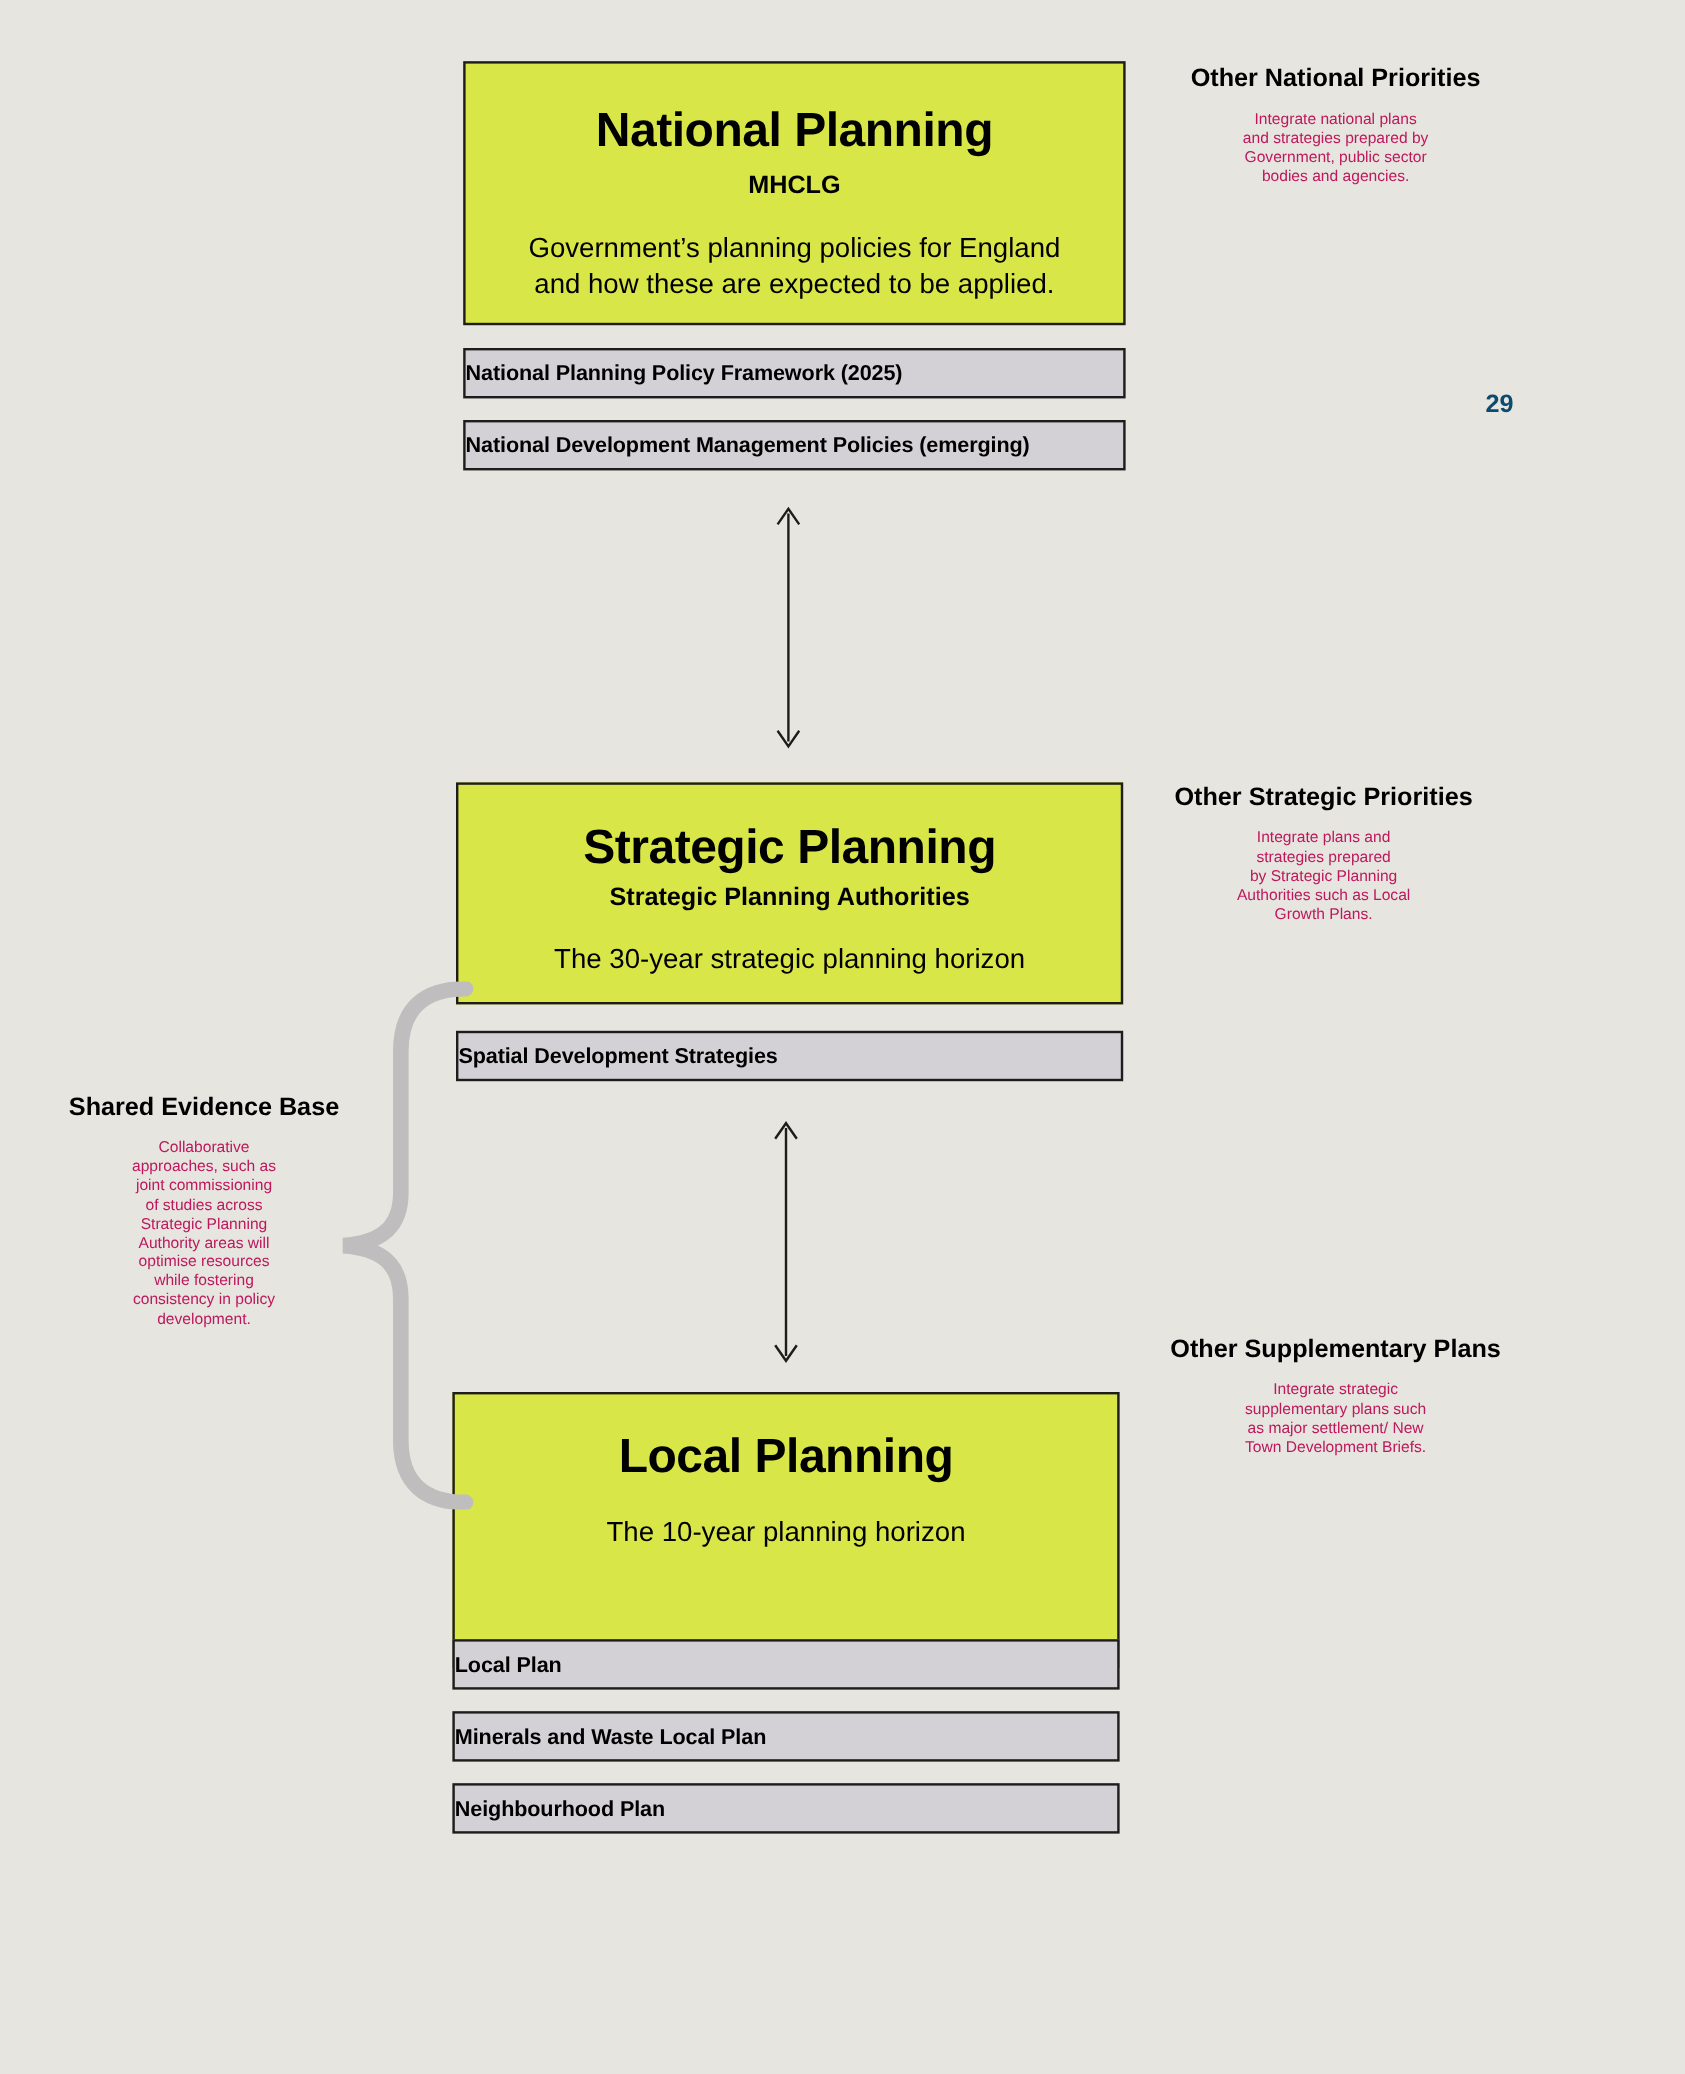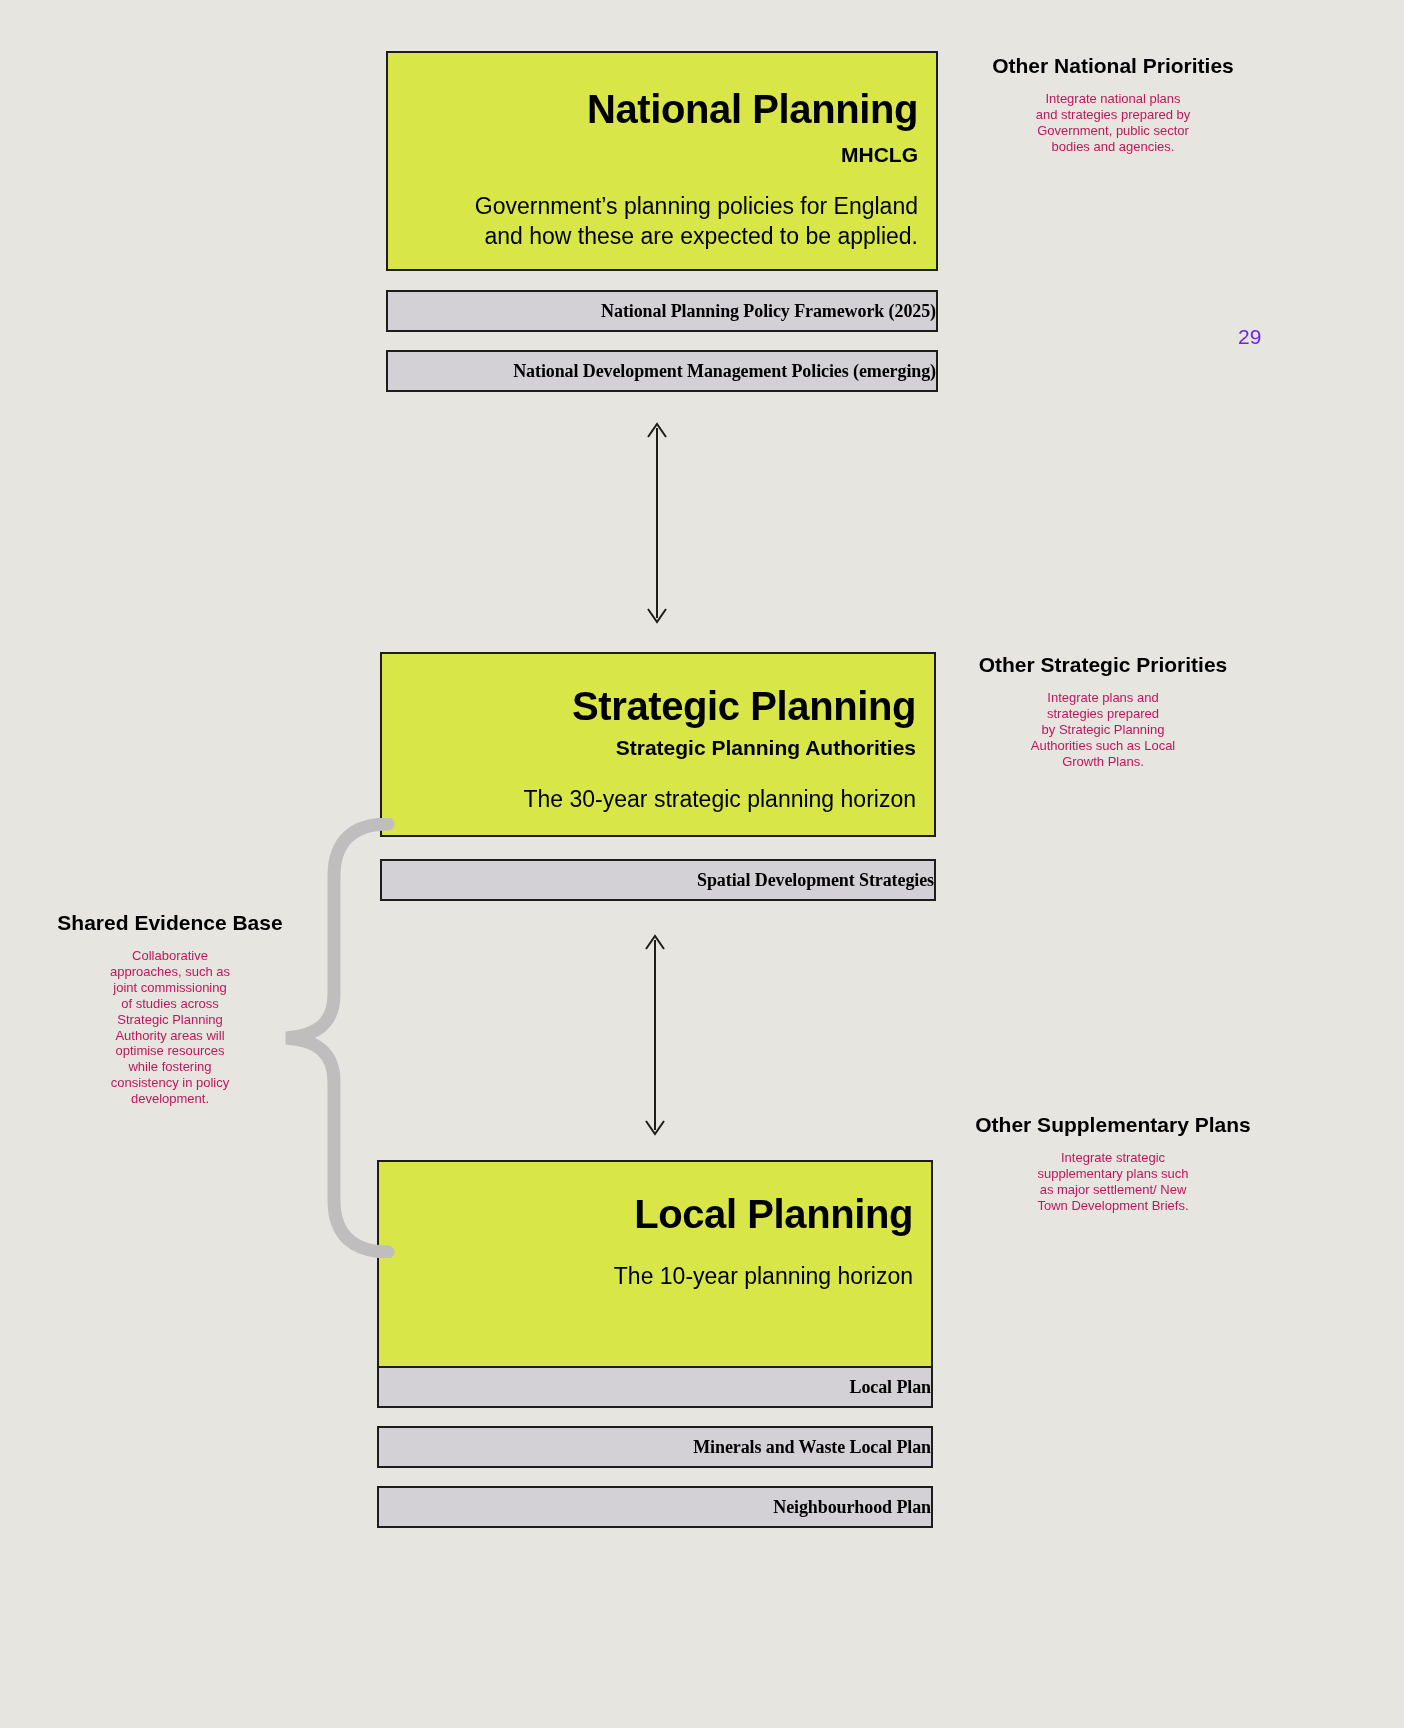--- a/index.html
+++ b/index.html
@@ -16,21 +16,21 @@
     width: 1404px;
     height: 1728px;
     background: #e6e5df;
   }
 
   
   .stage-box {
     position: absolute;
     background: #d9e648;
     border: 2px solid #1d1d1b;
-    text-align: right;
+    text-align: center;
     padding: 0 18px;
   }
   .stage-title {
     font-size: 40px;
     font-weight: bold;
     letter-spacing: -0.4px;
     line-height: 1.12;
     color: #000;
   }
   .stage-sub {
@@ -46,26 +46,25 @@
     color: #000;
   }
 
   
   .policy-bar {
     position: absolute;
     background: #d3d1d6;
     border: 2px solid #1d1d1b;
     display: flex;
     align-items: center;
-    justify-content: flex-end;
+    justify-content: flex-start;
     font-size: 18px;
     font-weight: bold;
     color: #000;
     letter-spacing: -0.1px;
-    font-family: Liberation Serif, serif;
   }
 
   
   .note { position: absolute; text-align: center; }
   .note-title {
     font-size: 21px;
     font-weight: bold;
     color: #000;
     line-height: 1.25;
     margin-bottom: 12px;
@@ -79,21 +78,22 @@
     white-space: pre-line;
   }
 
   
   .connector-svg { position: absolute; pointer-events: none; }
 
   
   .page-number {
     position: absolute;
     font-size: 21px;
-    color: #6d28d9;
+    color: #0c4a6e;
+    font-weight: bold;
   }
 </style>
 </head>
 <body>
 
 <div id="page">
 
   <div class="stage-box" style="left:386px; top:51px; width:552px; height:220px;">
     <div class="stage-title" style="margin-top:34px;">National Planning</div>
     <div class="stage-sub" style="margin-top:10px;">MHCLG</div>

